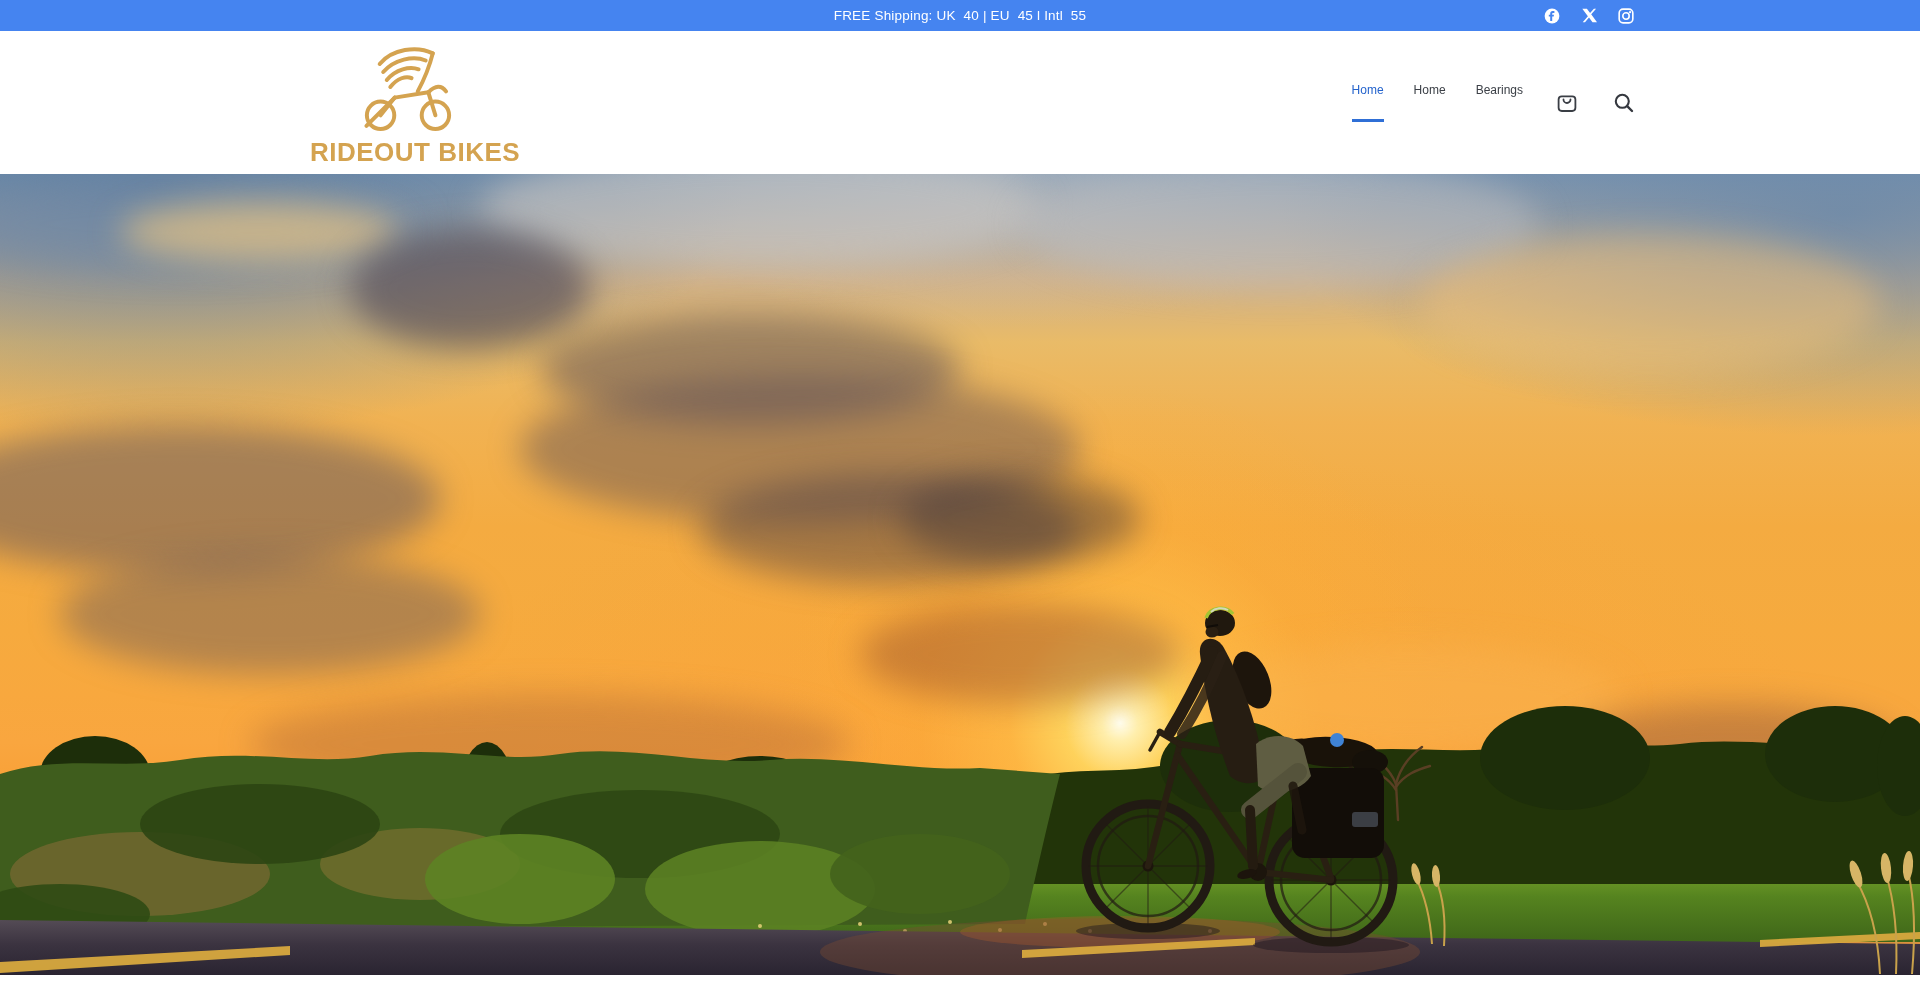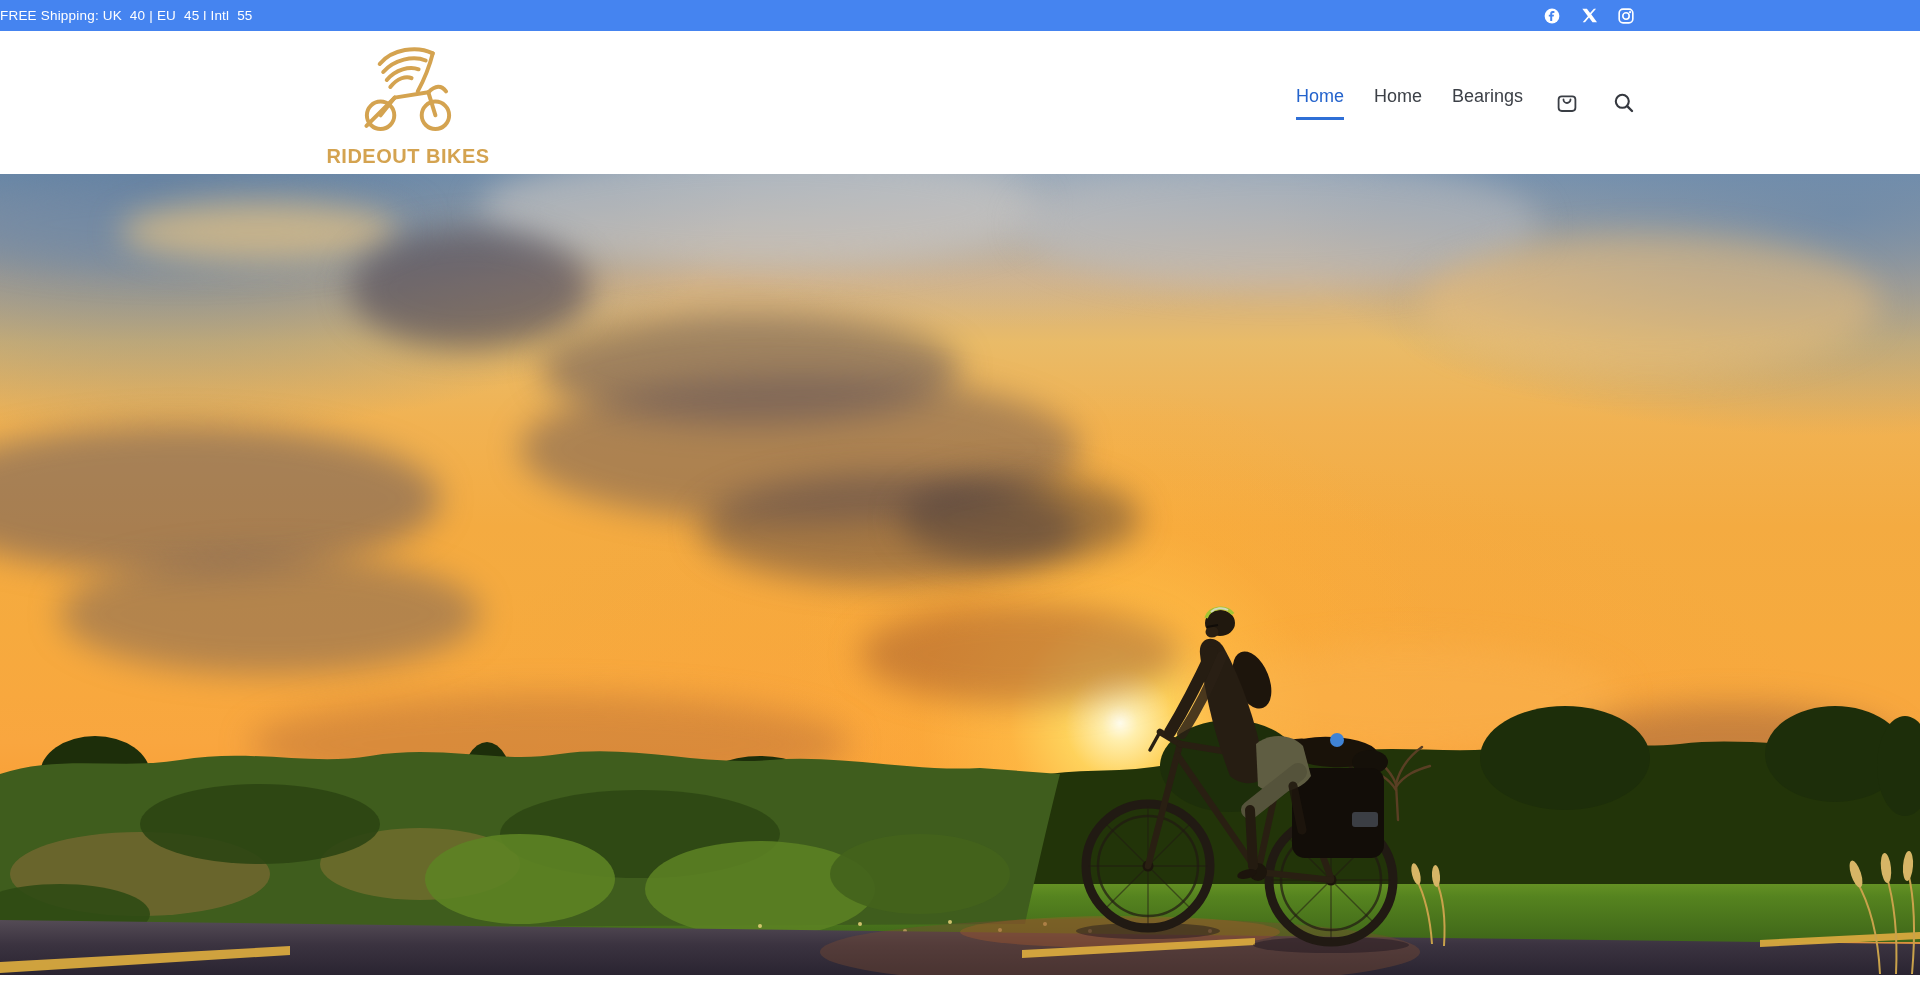--- a/index.html
+++ b/index.html
@@ -1,33 +1,33 @@
 <!DOCTYPE html>
 <html><head>
 <meta charset="utf-8">
 <style>
   html,body{margin:0;padding:0;width:1920px;height:993px;background:#ffffff;
     font-family:"Liberation Sans", sans-serif;overflow:hidden;}
 
   
   .topbar{position:relative;width:100%;height:31px;background:#4584F0;}
   .topbar .ship{position:absolute;left:0;right:0;top:0;height:31px;line-height:31px;
-    color:#ffffff;font-size:13.5px;white-space:pre;letter-spacing:.2px;}
+    text-align:center;color:#ffffff;font-size:13.5px;white-space:pre;letter-spacing:.2px;}
   .topbar .social{position:absolute;right:286px;top:0;height:31px;display:flex;
     align-items:center;gap:21px;}
   .topbar .social a{display:flex;align-items:center;justify-content:center;width:16px;height:16px;cursor:pointer;}
 
   
   .header{position:relative;width:100%;height:143px;background:#ffffff;}
   .logo{position:absolute;left:310px;top:10px;width:196px;text-align:center;cursor:pointer;}
   .logo svg{display:block;margin:0 auto;}
-  .brand{margin-top:12px;font-size:20px;font-weight:bold;color:#D4A350;letter-spacing:.5px;white-space:nowrap;}
+  .brand{margin-top:4px;font-size:26px;font-weight:bold;color:#D4A350;letter-spacing:.5px;white-space:nowrap;}
   .nav{position:absolute;right:283px;top:0;height:143px;display:flex;align-items:center;gap:30px;}
-  .nav a{font-size:18px;color:#3C4047;text-decoration:none;cursor:pointer;
-    padding-bottom:10px;border-bottom:3px solid transparent;}
+  .nav a{font-size:12px;color:#3C4047;text-decoration:none;cursor:pointer;
+    padding-bottom:22px;border-bottom:3px solid transparent;}
   .nav a.active{color:#2463CC;border-bottom-color:#2F6FD6;}
   .icon-btn{display:flex;align-items:center;justify-content:center;cursor:pointer;padding:0 2px;}
 
   
   .hero{position:relative;width:1920px;height:801px;overflow:hidden;background:#f5a93c;}
   .sky{position:absolute;inset:0;z-index:1;background:
     radial-gradient(circle at 1120px 549px, rgba(255,253,238,1) 0px, rgba(255,240,175,.98) 18px,
       rgba(255,215,95,.9) 55px, rgba(255,190,70,.7) 110px, rgba(253,175,55,.35) 200px, rgba(253,170,50,0) 340px),
     radial-gradient(ellipse 1000px 460px at 1120px 600px, rgba(253,160,55,.45), rgba(253,160,55,0) 72%),
     radial-gradient(ellipse 820px 340px at 8% 2%, rgba(92,125,160,.85), rgba(92,125,160,0) 72%),

